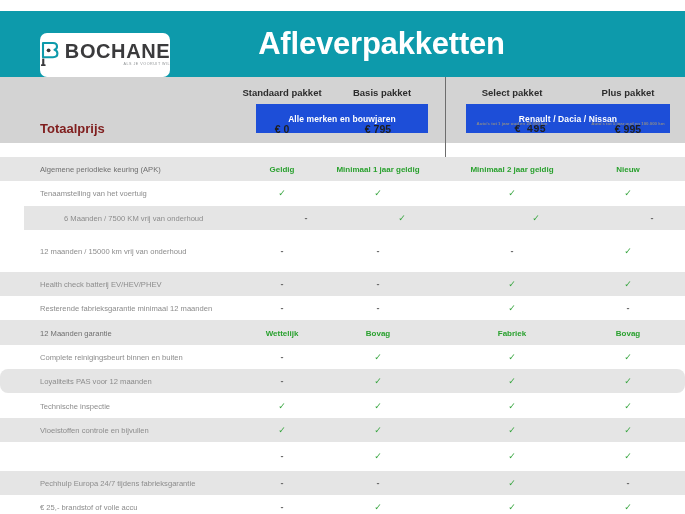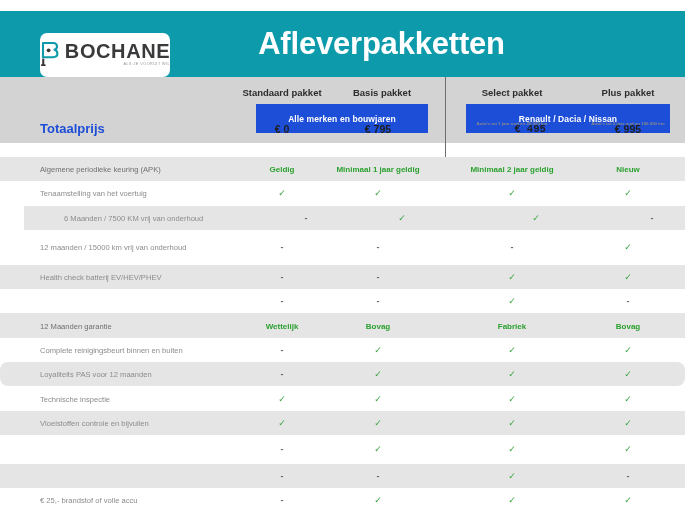--- a/index.html
+++ b/index.html
@@ -28,21 +28,21 @@
   .colhdr{position:absolute;left:0;top:77px;width:685px;height:66px;background:#d3d3d3;}
   .pkg-name{position:absolute;top:10px;font-size:9.5px;font-weight:bold;color:#2d2d2d;
             text-align:center;white-space:nowrap;}
   .grp-bar{position:absolute;height:29px;background:#1d4ed8;color:#ffffff;
            font-size:8.5px;font-weight:bold;display:flex;align-items:center;
            justify-content:center;letter-spacing:.1px;}
   .sub-note{position:absolute;font-size:4.4px;color:#8a8a8a;text-align:center;
             white-space:nowrap;font-weight:bold;}
   .price{position:absolute;top:46px;font-size:10.5px;font-weight:bold;color:#1f1f1f;
          text-align:center;white-space:nowrap;}
-  .totaal{position:absolute;left:40px;top:44px;font-size:13px;font-weight:bold;color:#1d4ed8;}
+  .totaal{position:absolute;left:40px;top:44px;font-size:13px;font-weight:bold;color:#7f1d1d;}
 
   
   .divider{position:absolute;left:445px;top:77px;width:1px;height:424px;background:#6d6d6d;}
 
   
   .tbl{position:absolute;left:0;top:157px;width:685px;}
   .row{position:relative;width:685px;box-sizing:border-box;display:block;}
   .row.alt{background:#e5e5e5;}
   .row.plain{background:#ffffff;}
   .rlabel{position:absolute;left:40px;top:50%;transform:translateY(-50%);
@@ -116,35 +116,36 @@
         <div class="cell chk" style="left: 462px; width: 100px;">✓</div>
         <div class="cell chk" style="left: 578px; width: 100px;">✓</div>
       </div>
       <div class="row alt" style="height: 24.3px; margin-left: 24px;">
         <div class="rlabel">6 Maanden / 7500 KM vrij van onderhoud</div>
         <div class="cell dash" style="left: 232px; width: 100px;">-</div>
         <div class="cell chk" style="left: 328px; width: 100px;">✓</div>
         <div class="cell chk" style="left: 462px; width: 100px;">✓</div>
         <div class="cell dash" style="left: 578px; width: 100px;">-</div>
       </div>
-      <div class="row plain" style="height: 35px;">
+      <div class="row plain" style="height: 42px;">
         <div class="rlabel">12 maanden / 15000 km vrij van onderhoud</div>
         <div class="cell dash" style="left: 232px; width: 100px;">-</div>
         <div class="cell dash" style="left: 328px; width: 100px;">-</div>
         <div class="cell dash" style="left: 462px; width: 100px;">-</div>
         <div class="cell chk" style="left: 578px; width: 100px;">✓</div>
       </div>
       <div class="row alt" style="height: 24.3px;">
         <div class="rlabel">Health check batterij EV/HEV/PHEV</div>
         <div class="cell dash" style="left: 232px; width: 100px;">-</div>
         <div class="cell dash" style="left: 328px; width: 100px;">-</div>
         <div class="cell chk" style="left: 462px; width: 100px;">✓</div>
         <div class="cell chk" style="left: 578px; width: 100px;">✓</div>
       </div>
       <div class="row plain" style="height: 24.3px;">
+        <div class="rlabel">Resterende fabrieksgarantie minimaal 12 maanden</div>
         <div class="cell dash" style="left: 232px; width: 100px;">-</div>
         <div class="cell dash" style="left: 328px; width: 100px;">-</div>
         <div class="cell chk" style="left: 462px; width: 100px;">✓</div>
         <div class="cell dash" style="left: 578px; width: 100px;">-</div>
       </div>
       <div class="row alt" style="height: 24.3px;">
         <div class="rlabel em">12 Maanden  garantie</div>
         <div class="cell txt" style="left: 232px; width: 100px;">Wettelijk</div>
         <div class="cell txt" style="left: 328px; width: 100px;">Bovag</div>
         <div class="cell txt" style="left: 462px; width: 100px;">Fabriek</div>
@@ -178,20 +179,21 @@
         <div class="cell chk" style="left: 462px; width: 100px;">✓</div>
         <div class="cell chk" style="left: 578px; width: 100px;">✓</div>
       </div>
       <div class="row plain" style="height: 29px;">
         <div class="cell dash" style="left: 232px; width: 100px;">-</div>
         <div class="cell chk" style="left: 328px; width: 100px;">✓</div>
         <div class="cell chk" style="left: 462px; width: 100px;">✓</div>
         <div class="cell chk" style="left: 578px; width: 100px;">✓</div>
       </div>
       <div class="row alt" style="height: 24.3px;">
+        <div class="rlabel">Pechhulp Europa 24/7 tijdens fabrieksgarantie</div>
         <div class="cell dash" style="left: 232px; width: 100px;">-</div>
         <div class="cell dash" style="left: 328px; width: 100px;">-</div>
         <div class="cell chk" style="left: 462px; width: 100px;">✓</div>
         <div class="cell dash" style="left: 578px; width: 100px;">-</div>
       </div>
       <div class="row plain" style="height: 24.3px;">
         <div class="rlabel">€ 25,- brandstof of  volle accu</div>
         <div class="cell dash" style="left: 232px; width: 100px;">-</div>
         <div class="cell chk" style="left: 328px; width: 100px;">✓</div>
         <div class="cell chk" style="left: 462px; width: 100px;">✓</div>

